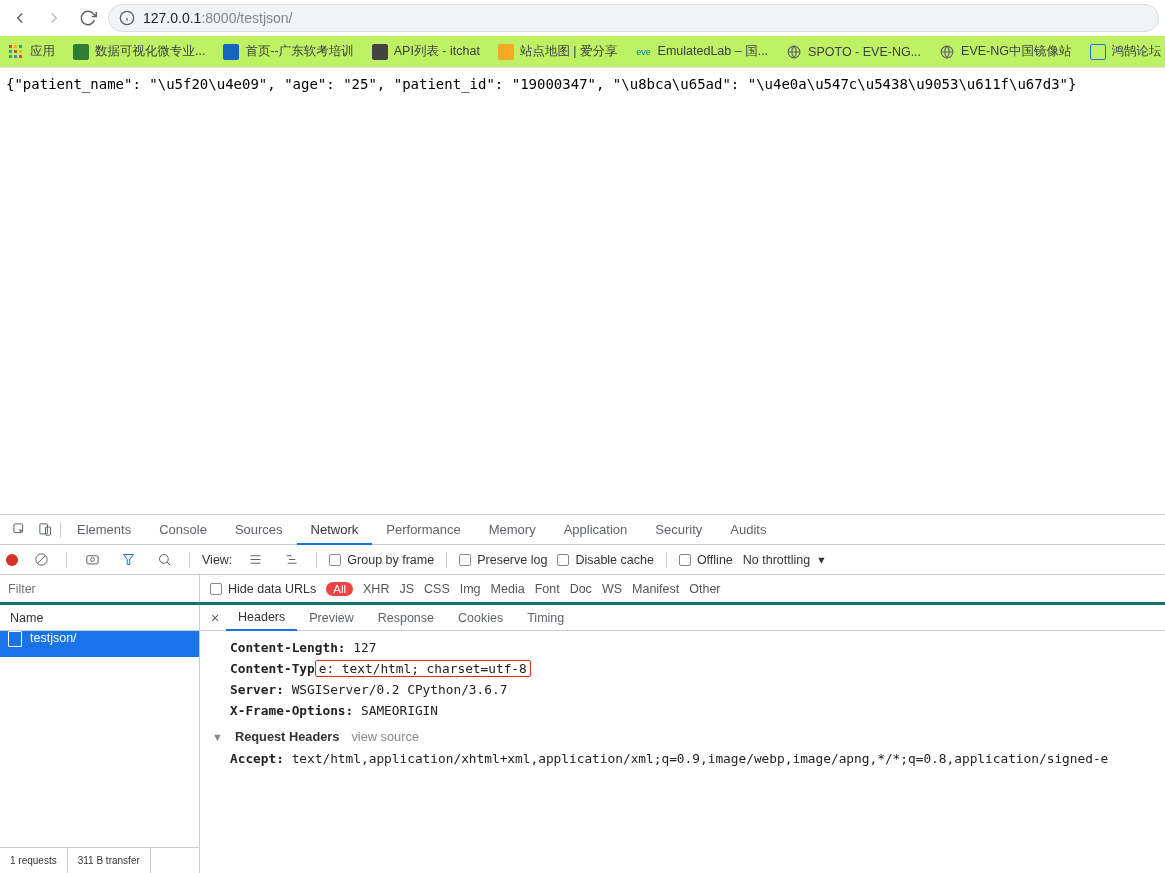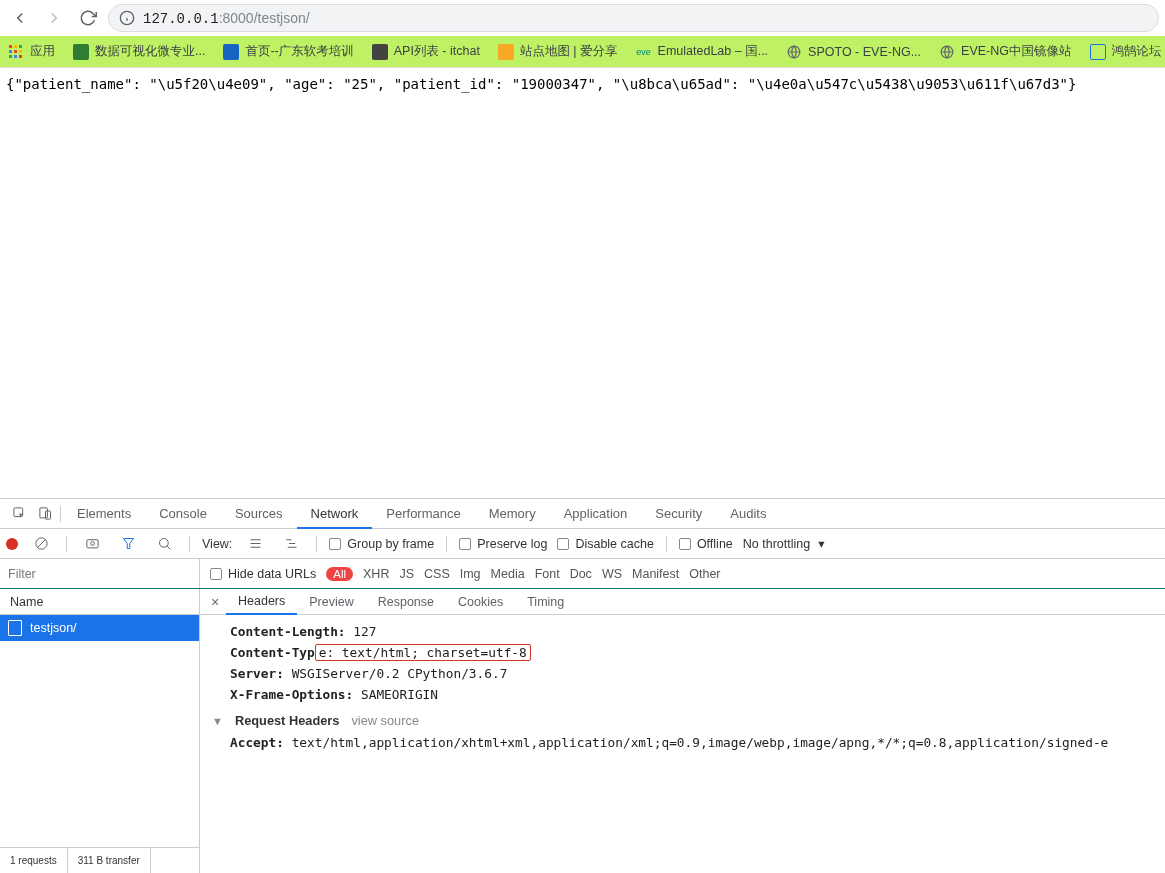--- a/index.html
+++ b/index.html
@@ -39,21 +39,21 @@
     border: 1px solid #dadce0;
     border-radius: 14px;
     background: #f1f3f4;
     display: flex;
     align-items: center;
     padding: 0 10px;
     gap: 8px;
     color: #5f6368;
     font-size: 14px;
   }
-  .omnibox .url-dark { color: #202124; font-family: Liberation Mono, monospace; }
+  .omnibox .url-dark { color: #202124; }
   .omnibox .url-light { color: #80868b; }
 
   
   .bookmarks {
     display: flex;
     align-items: center;
     height: 32px;
     padding: 0 8px;
     gap: 18px;
     font-size: 12.5px;
@@ -82,20 +82,21 @@
 
   
   .devtools {
     flex: 1;
     display: flex;
     flex-direction: column;
     border-top: 1px solid #cacdd1;
     font-size: 12px;
     color: #333;
     background: #fff;
+    margin-top: 16px;
   }
   .dt-tabs {
     display: flex;
     align-items: center;
     height: 30px;
     border-bottom: 1px solid #cacdd1;
     padding: 0 6px;
     gap: 0;
     font-size: 13px;
     color: #5f6368;
@@ -126,21 +127,21 @@
     padding:0 6px; gap:10px; font-size:12.5px; color:#333;
   }
   .rec-dot{width:12px;height:12px;border-radius:50%;background:#d93025;}
   .opt-sep{width:1px;height:16px;background:#cacdd1;margin:0 2px;}
   .blue-icon{color:#1a73e8;}
   .cb-box{width:12px;height:12px;border:1px solid #888;border-radius:2px;display:inline-block;}
 
   
   .dt-filter {
     display:flex; align-items:center; height:30px;
-    border-bottom:1px solid #0f766e;
+    border-bottom:3px solid #0f766e;
     font-size:12.5px;
   }
   .filter-input{
     width:200px; height:100%;
     border:none;outline:none;
     border-right:1px solid #cacdd1;
     padding:0 8px; font-size:12.5px; color:#888;
     font-family:inherit;
   }
   .fbar{display:flex;align-items:center;gap:10px;padding:0 10px;}
@@ -152,21 +153,21 @@
   .req-list{
     width:200px;
     border-right:1px solid #cacdd1;
     display:flex;flex-direction:column;
   }
   .rl-head{
     height:26px;display:flex;align-items:center;padding:0 10px;
     border-bottom:1px solid #cacdd1;color:#333;font-size:12.5px;
   }
   .rl-row{
-    height:26px;display:flex;align-items:center;gap:8px;
+    height:26px;display:flex;gap:8px;
     padding:0 8px;font-size:12.5px;cursor:pointer;
   }
   .rl-row.sel{background:#1a73e8;color:#fff;}
   .file-ico{width:14px;height:16px;border:1px solid currentColor;border-radius:1px;position:relative;}
   .rl-footer{
     margin-top:auto;border-top:1px solid #cacdd1;
     height:26px;display:flex;align-items:center;
     font-size:10px;color:#333;
   }
   .rl-footer span{padding:0 10px;border-right:1px solid #cacdd1;height:100%;display:flex;align-items:center;}

